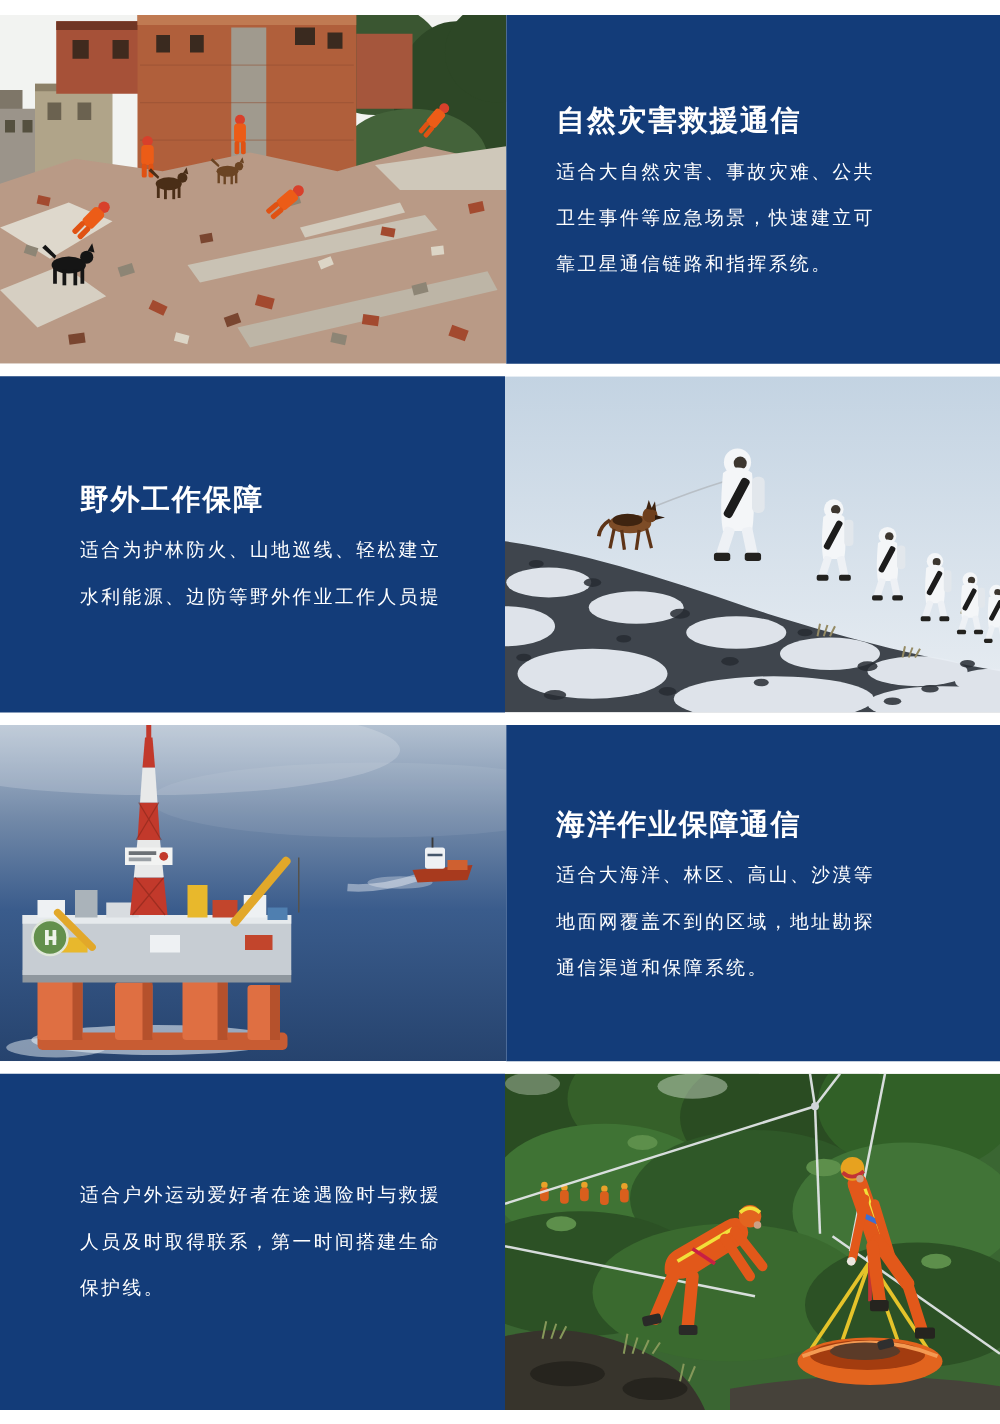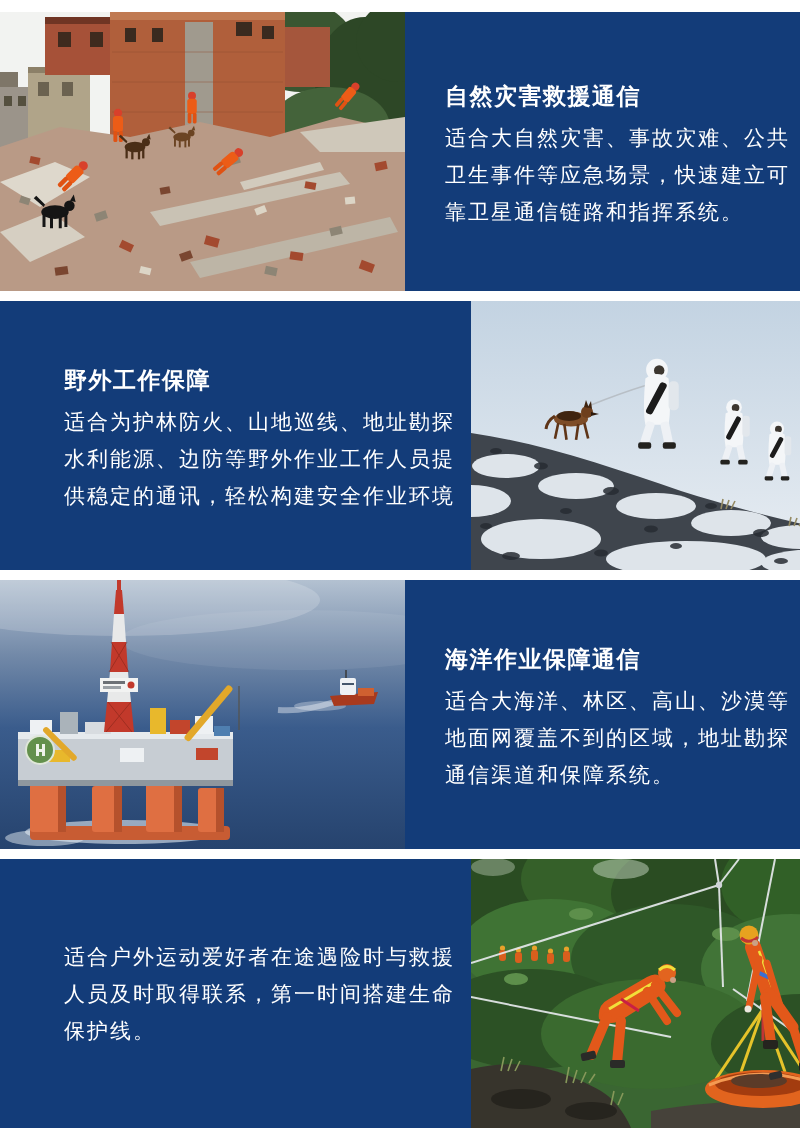--- a/index.html
+++ b/index.html
@@ -9,21 +9,21 @@
   .row.r1{height:279px}
   .row.r2,.row.r3,.row.r4{height:269px}
   .photo{position:relative;overflow:hidden;flex:0 0 405px;}
   .row.r2 .photo,.row.r4 .photo{flex:0 0 396px;}
   .photo svg{display:block;width:100%;height:100%;}
   .panel{flex:1;display:flex;flex-direction:column;justify-content:center;
          background:var(--panel-bg,#133c79);color:var(--panel-text,#fff);}
   .panel.pad-r{padding-left:40px;padding-right:20px;}
   .panel.pad-l{padding-left:64px;padding-right:16px;}
   .panel h2{font-size:23px;font-weight:700;letter-spacing:1.5px;margin:0 0 16px 0;white-space:nowrap;}
-  .panel p{font-size:21px;letter-spacing:2px;line-height:20px;margin:0 0 17px 0;white-space:nowrap;}
+  .panel p{font-size:15px;letter-spacing:2px;line-height:20px;margin:0 0 17px 0;white-space:nowrap;}
   .panel p:last-child{margin-bottom:0;}
 </style>
 </head>
 <body>
 
 <div class="page">
 
   <section class="row r1">
     <div class="photo">
       <svg viewBox="0 0 405 279" preserveAspectRatio="xMidYMid slice">
@@ -116,23 +116,22 @@
       <h2>自然灾害救援通信</h2>
       <p>适合大自然灾害、事故灾难、公共</p>
       <p>卫生事件等应急场景，快速建立可</p>
       <p>靠卫星通信链路和指挥系统。</p>
     </div>
   </section>
 
   <section class="row r2">
     <div class="panel pad-l">
       <h2>野外工作保障</h2>
-      <p>适合为护林防火、山地巡线、地址勘探</p>
+      <p>适合为护林防火、山地巡线、轻松建立</p>
       <p>水利能源、边防等野外作业工作人员提</p>
-      <p>供稳定的通讯，轻松构建安全作业环境</p>
     </div>
     <div class="photo">
       <svg viewBox="0 0 396 269" preserveAspectRatio="xMidYMid slice">
         <defs>
           <linearGradient id="sky2" x1="0" y1="0" x2="0" y2="1">
             <stop offset="0" stop-color="#c3d3e2"></stop>
               <stop offset="1" stop-color="#e9eef3"></stop>
           </linearGradient>
           <g id="sol">
             <circle cx="0" cy="-34" r="7.5" fill="#f4f6f8"></circle>

